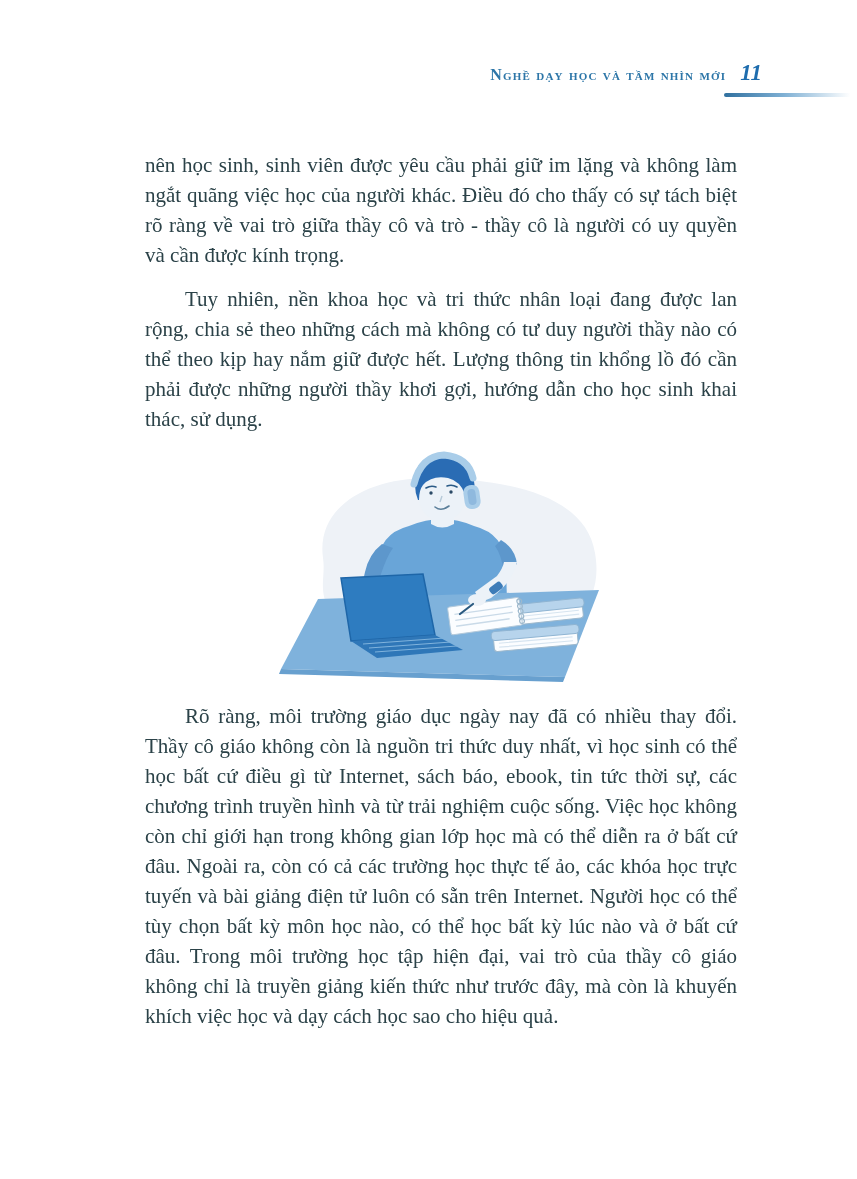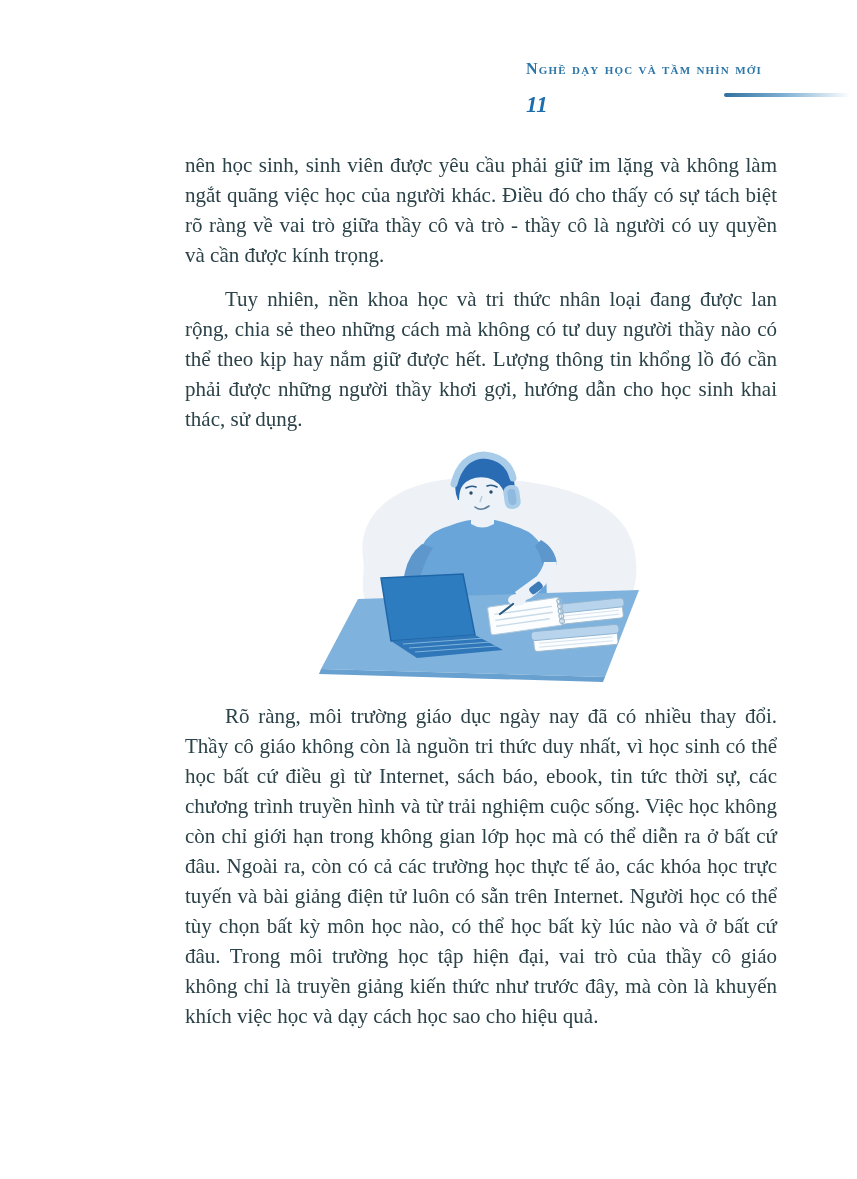--- a/index.html
+++ b/index.html
@@ -10,39 +10,38 @@
     --ill_sleeve:#5d97cc; --ill_skin:#ecf2f8; --ill_hair:#2a6cb4;
     --ill_phone:#a9cde9; --ill_book:#b7d4ec; --ill_white:#fbfdff; --ill_line:#9db8cc;
   }
   html,body{margin:0;padding:0;background:#ffffff;}
   .page{
     position:relative; width:857px; height:1179px; background:#ffffff;
     font-family:"Liberation Serif","DejaVu Serif",serif; overflow:hidden;
   }
   .running-head{
     position:absolute; top:60px; right:95px;
-    display:flex; align-items:baseline; gap:14px;flex-direction:column;
+    display:flex; align-items:baseline; gap:14px;
   }
   .running-title{
     font-variant:small-caps; font-weight:700; font-size:16px;
     letter-spacing:1.2px; color:var(--header_text); white-space:nowrap;
   }
   .page-number{
     font-weight:700; font-size:23px; color:var(--page_number);font-style:italic;
   }
   .head-rule{
     position:absolute; top:93px; left:724px; width:133px; height:4px;
     border-radius:2px;
     background:linear-gradient(to right,var(--rule_start) 0%,var(--rule_mid) 45%,var(--rule_end) 95%);
   }
   .text-col{
     position:absolute; left:145px; top:150px; width:592px;
     color:var(--body_text); font-size:21px; line-height:30px;
     text-align:justify;
-    margin-left:40px;
   }
   .text-col p{margin:0 0 14px 0;}
   .text-col p.indent{text-indent:40px;}
   figure.illus{
     margin:0 auto 8px auto; width:360px; height:245px; padding:0;
   }
 </style>
 </head>
 <body>
 

